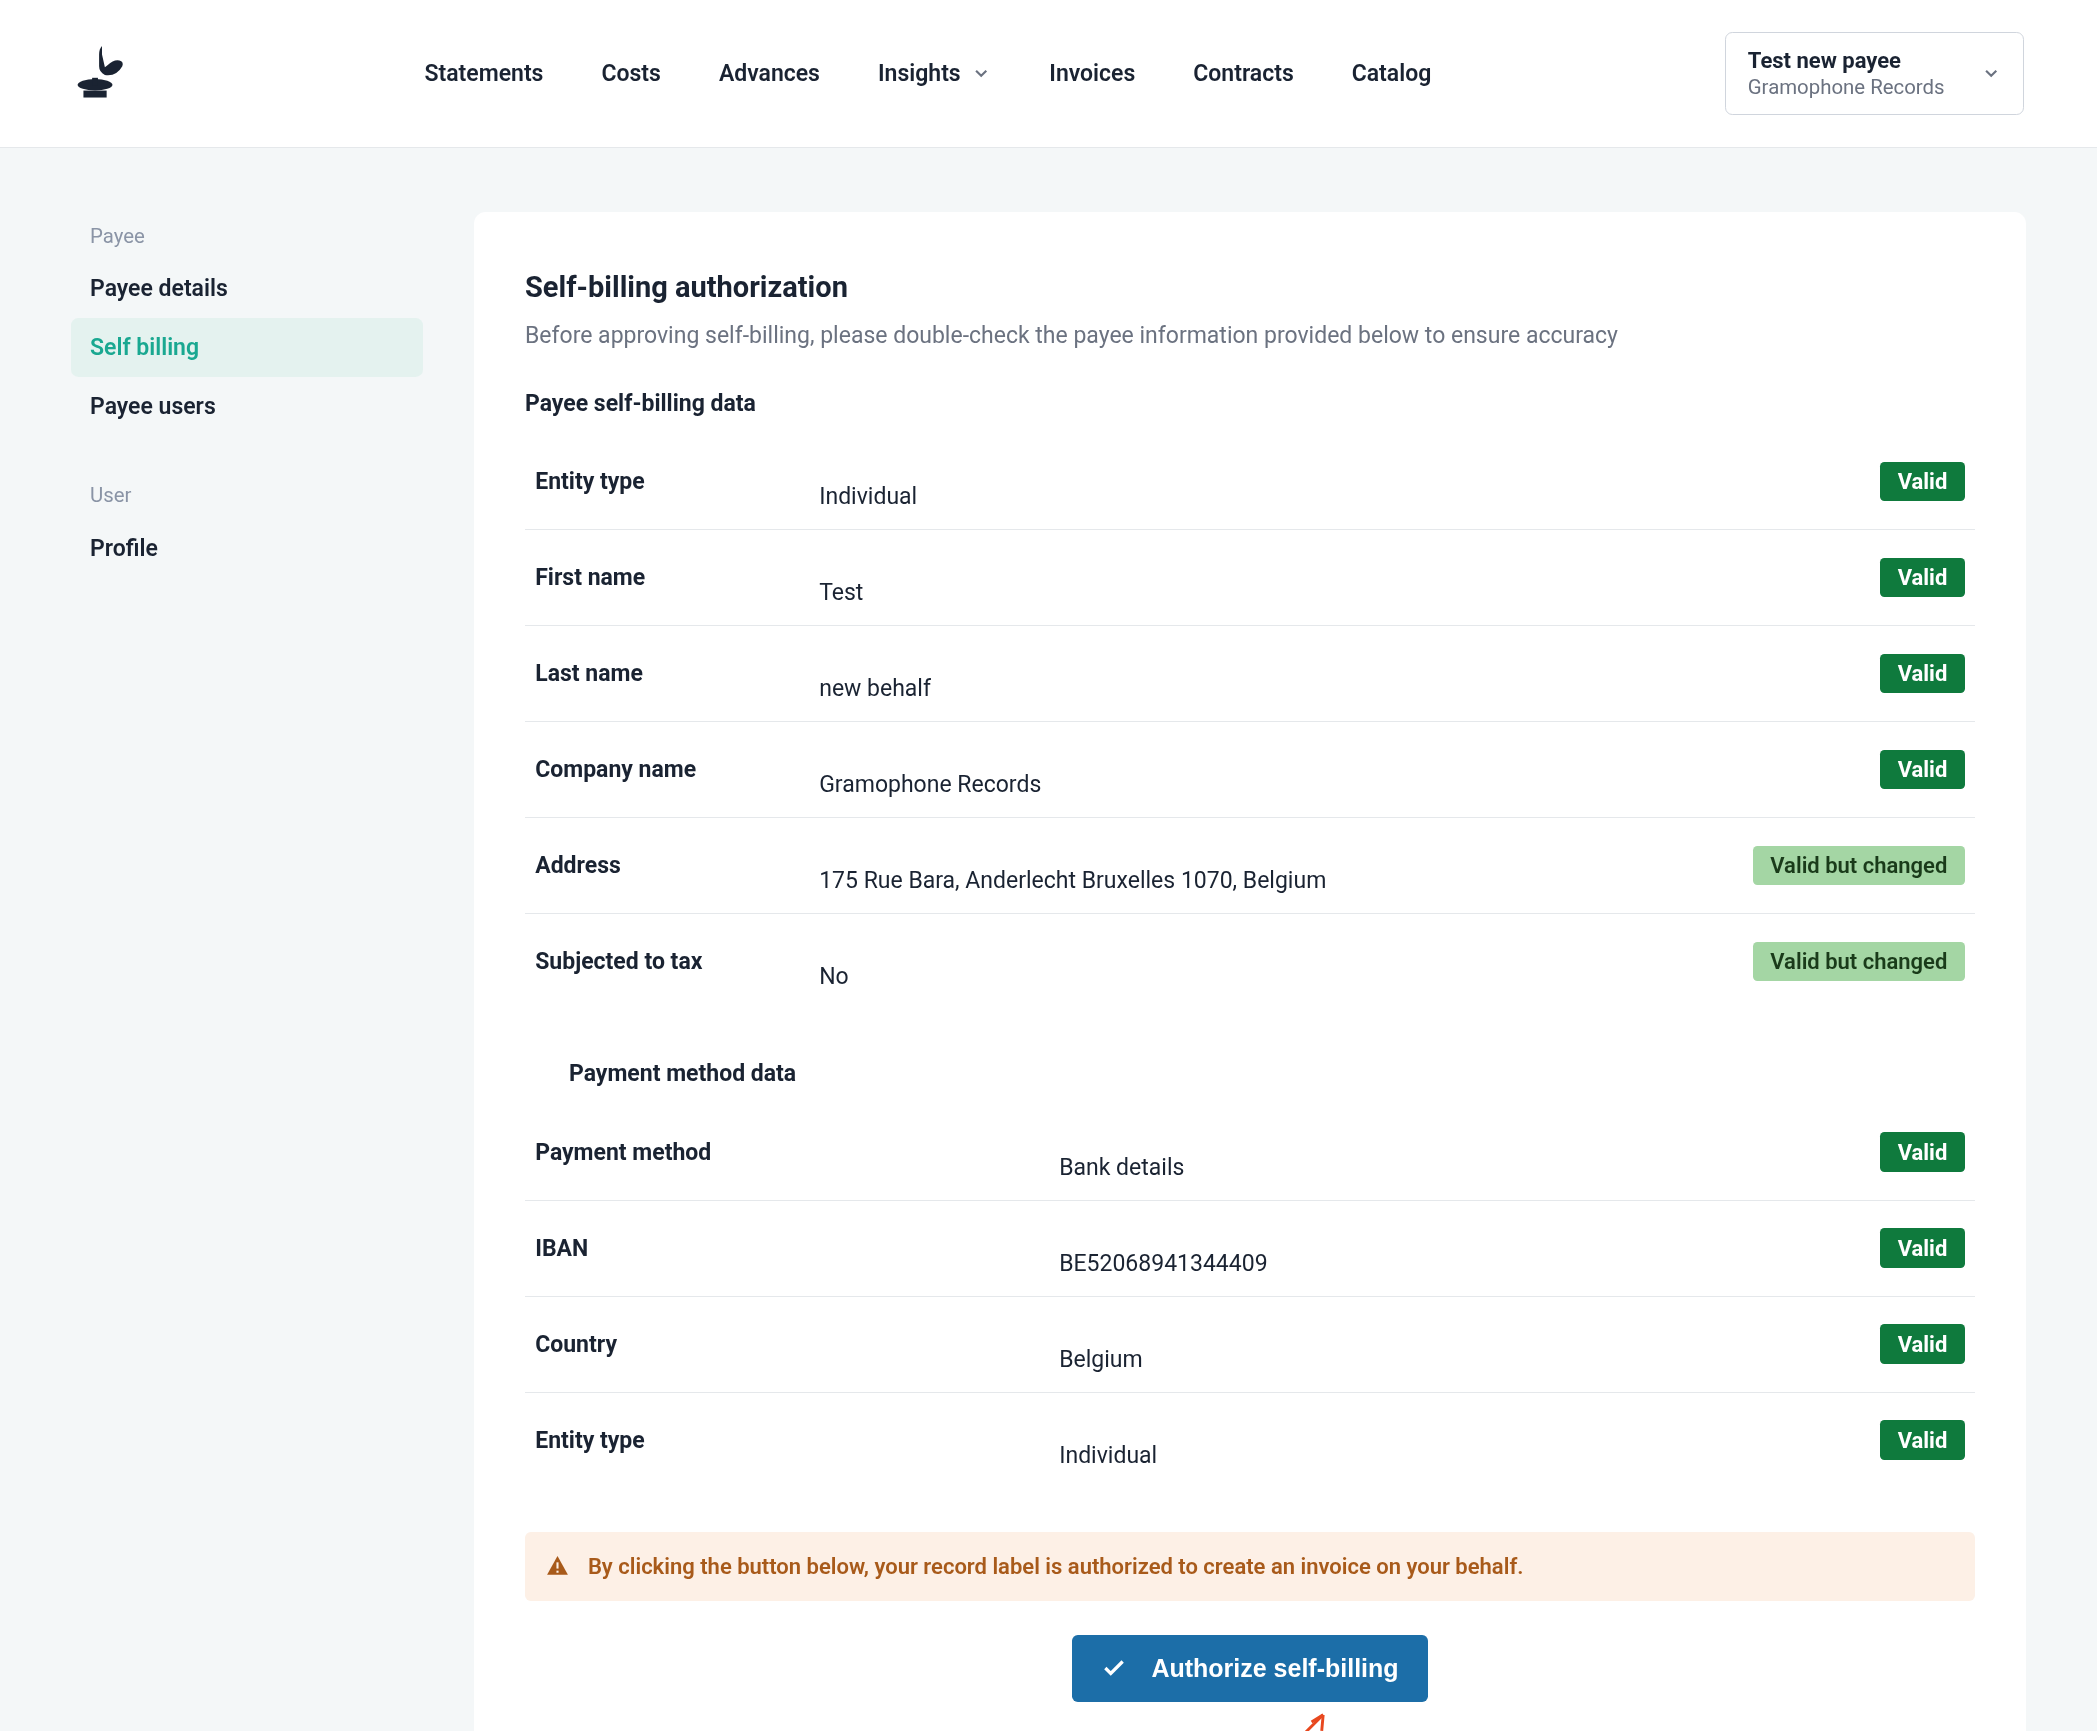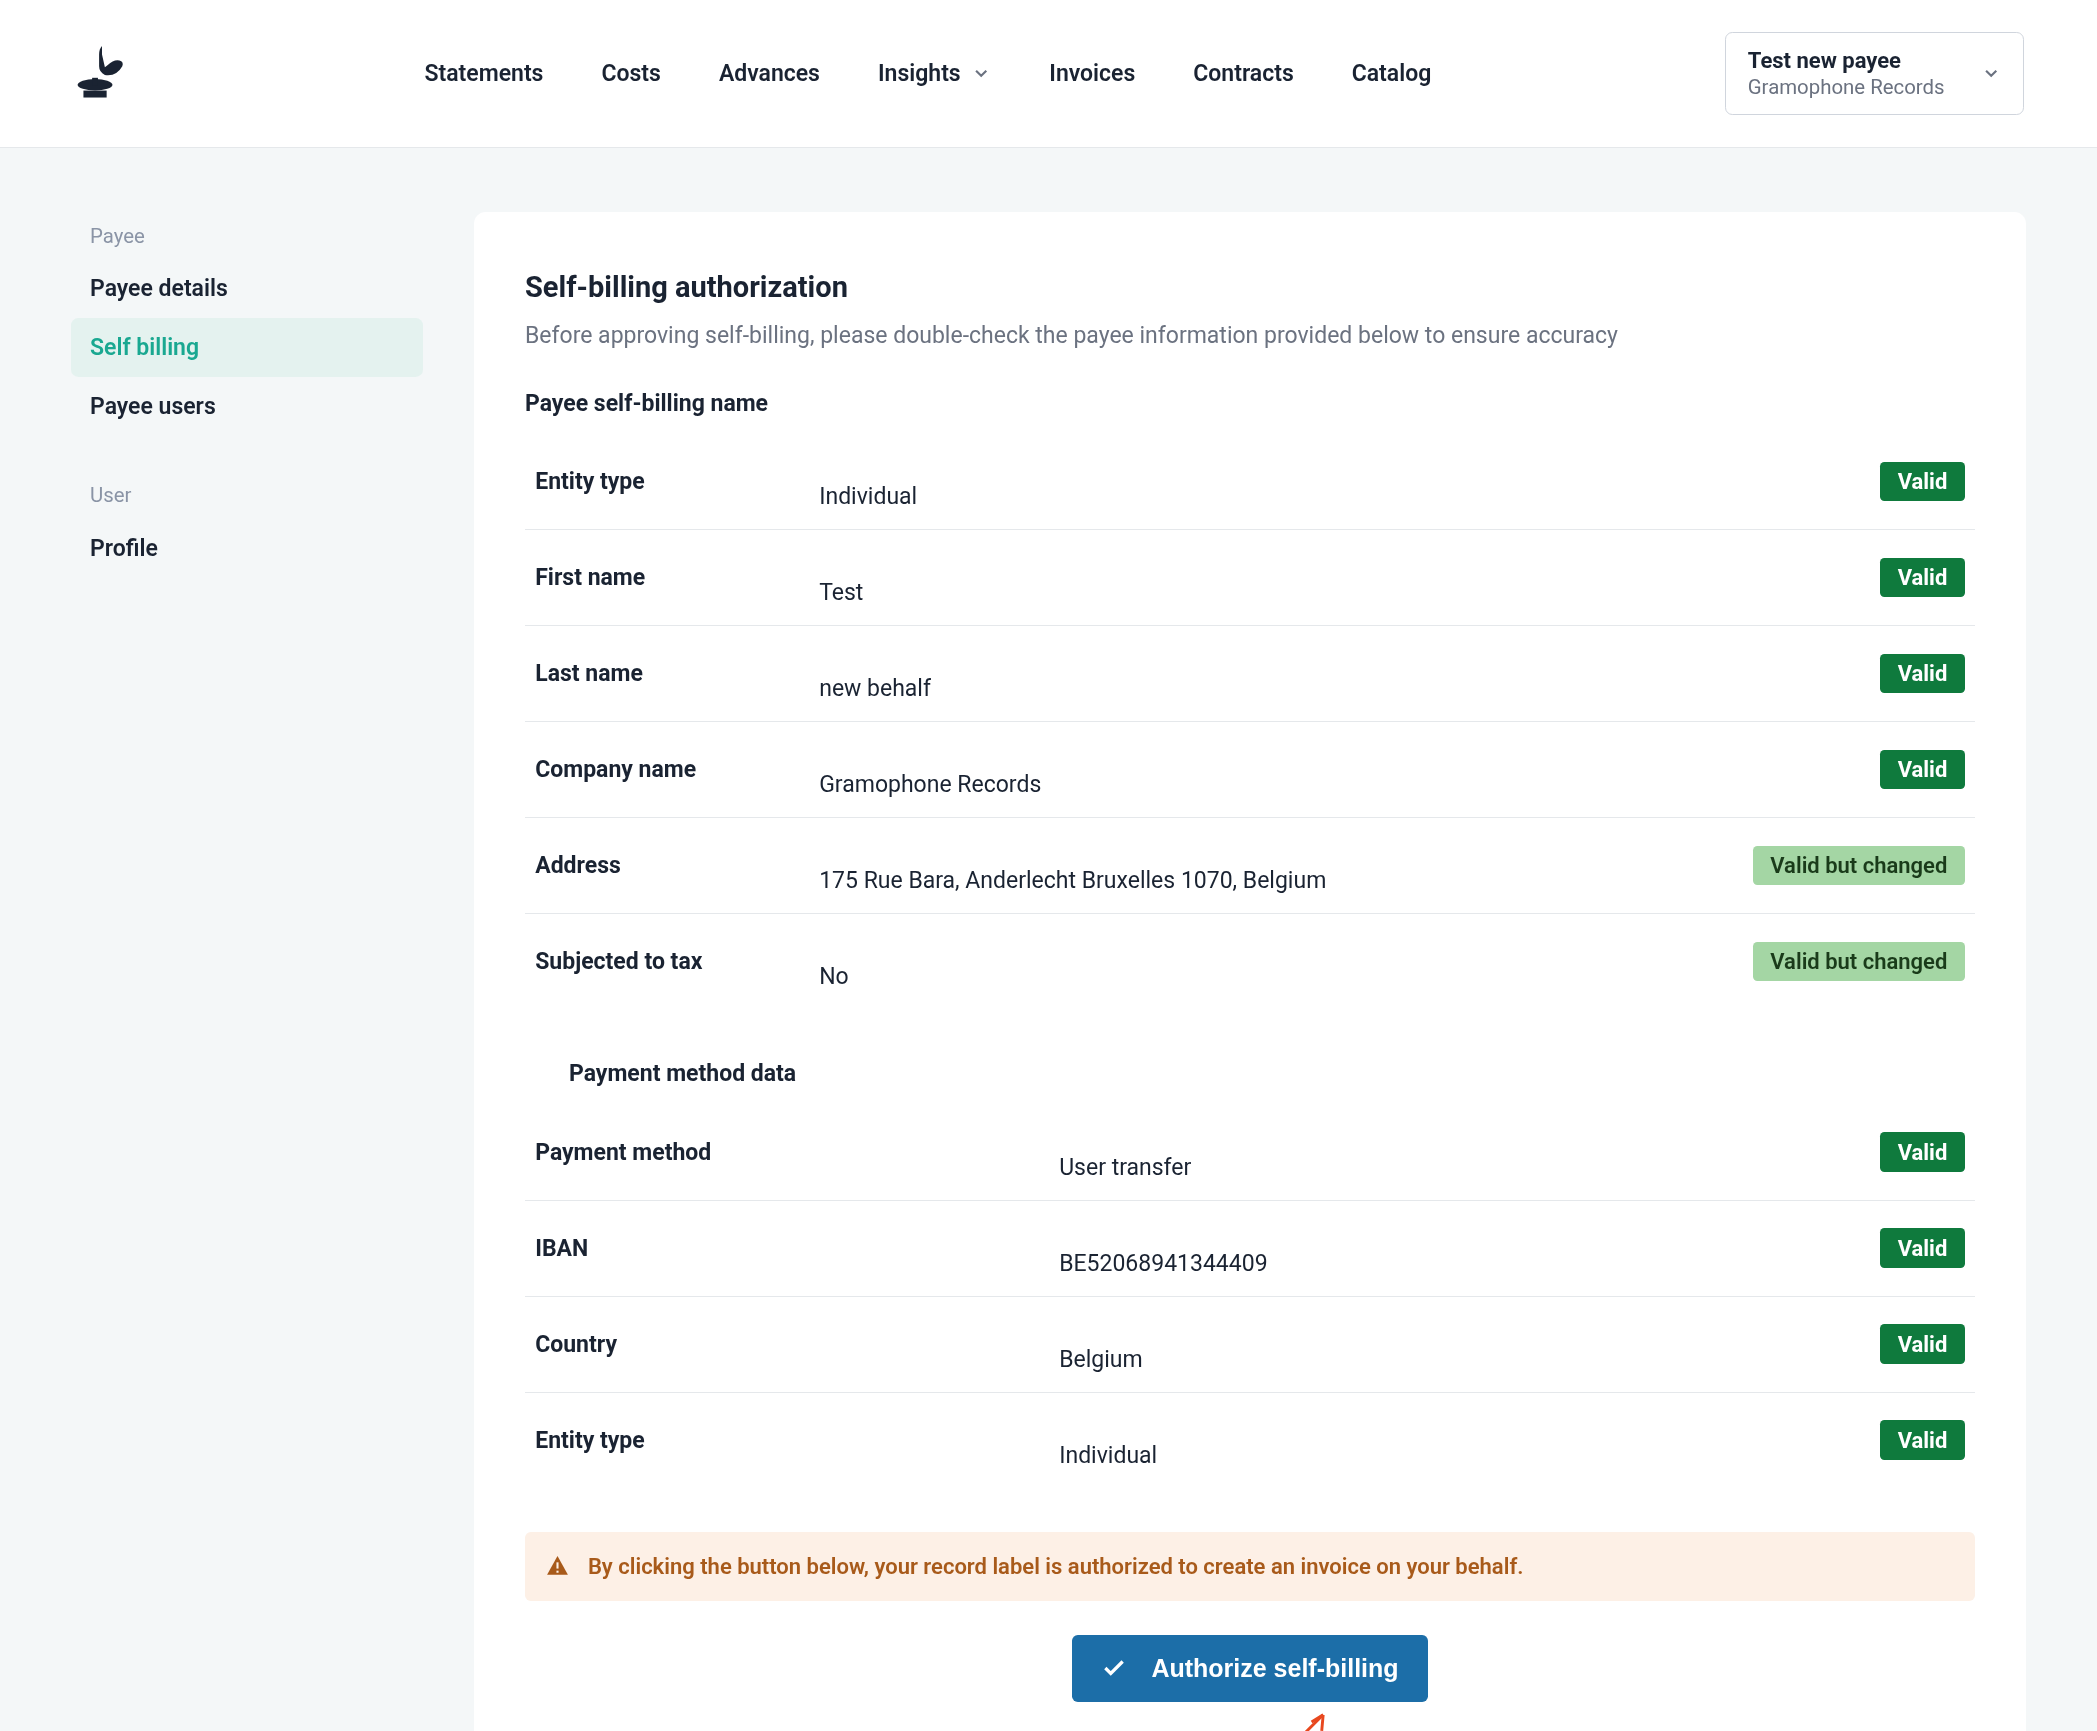--- a/index.html
+++ b/index.html
@@ -295,21 +295,21 @@
     <div class="sidebar-item">Payee users</div>
     <div class="sidebar-gap"></div>
     <div class="sidebar-section-label">User</div>
     <div class="sidebar-item">Profile</div>
   </div>
 
   <div class="main-card">
     <h1 class="page-title">Self-billing authorization</h1>
     <p class="page-desc">Before approving self-billing, please double-check the payee information provided below to ensure accuracy</p>
 
-    <h2 class="section-heading">Payee self-billing name</h2>
+    <h2 class="section-heading">Payee self-billing data</h2>
     <div>
       <div class="row">
         <div class="row-label w1">Entity type</div>
         <div class="row-value w1">Individual</div>
         <div class="row-badge"><span class="badge valid">Valid</span></div>
       </div>
       <div class="row">
         <div class="row-label w1">First name</div>
         <div class="row-value w1">Test</div>
         <div class="row-badge"><span class="badge valid">Valid</span></div>
@@ -333,21 +333,21 @@
         <div class="row-label w1">Subjected to tax</div>
         <div class="row-value w1">No</div>
         <div class="row-badge"><span class="badge changed">Valid but changed</span></div>
       </div>
     </div>
 
     <h2 class="section-heading mt">Payment method data</h2>
     <div>
       <div class="row">
         <div class="row-label w2">Payment method</div>
-        <div class="row-value w2">User transfer</div>
+        <div class="row-value w2">Bank details</div>
         <div class="row-badge"><span class="badge valid">Valid</span></div>
       </div>
       <div class="row">
         <div class="row-label w2">IBAN</div>
         <div class="row-value w2">BE52068941344409</div>
         <div class="row-badge"><span class="badge valid">Valid</span></div>
       </div>
       <div class="row">
         <div class="row-label w2">Country</div>
         <div class="row-value w2">Belgium</div>

